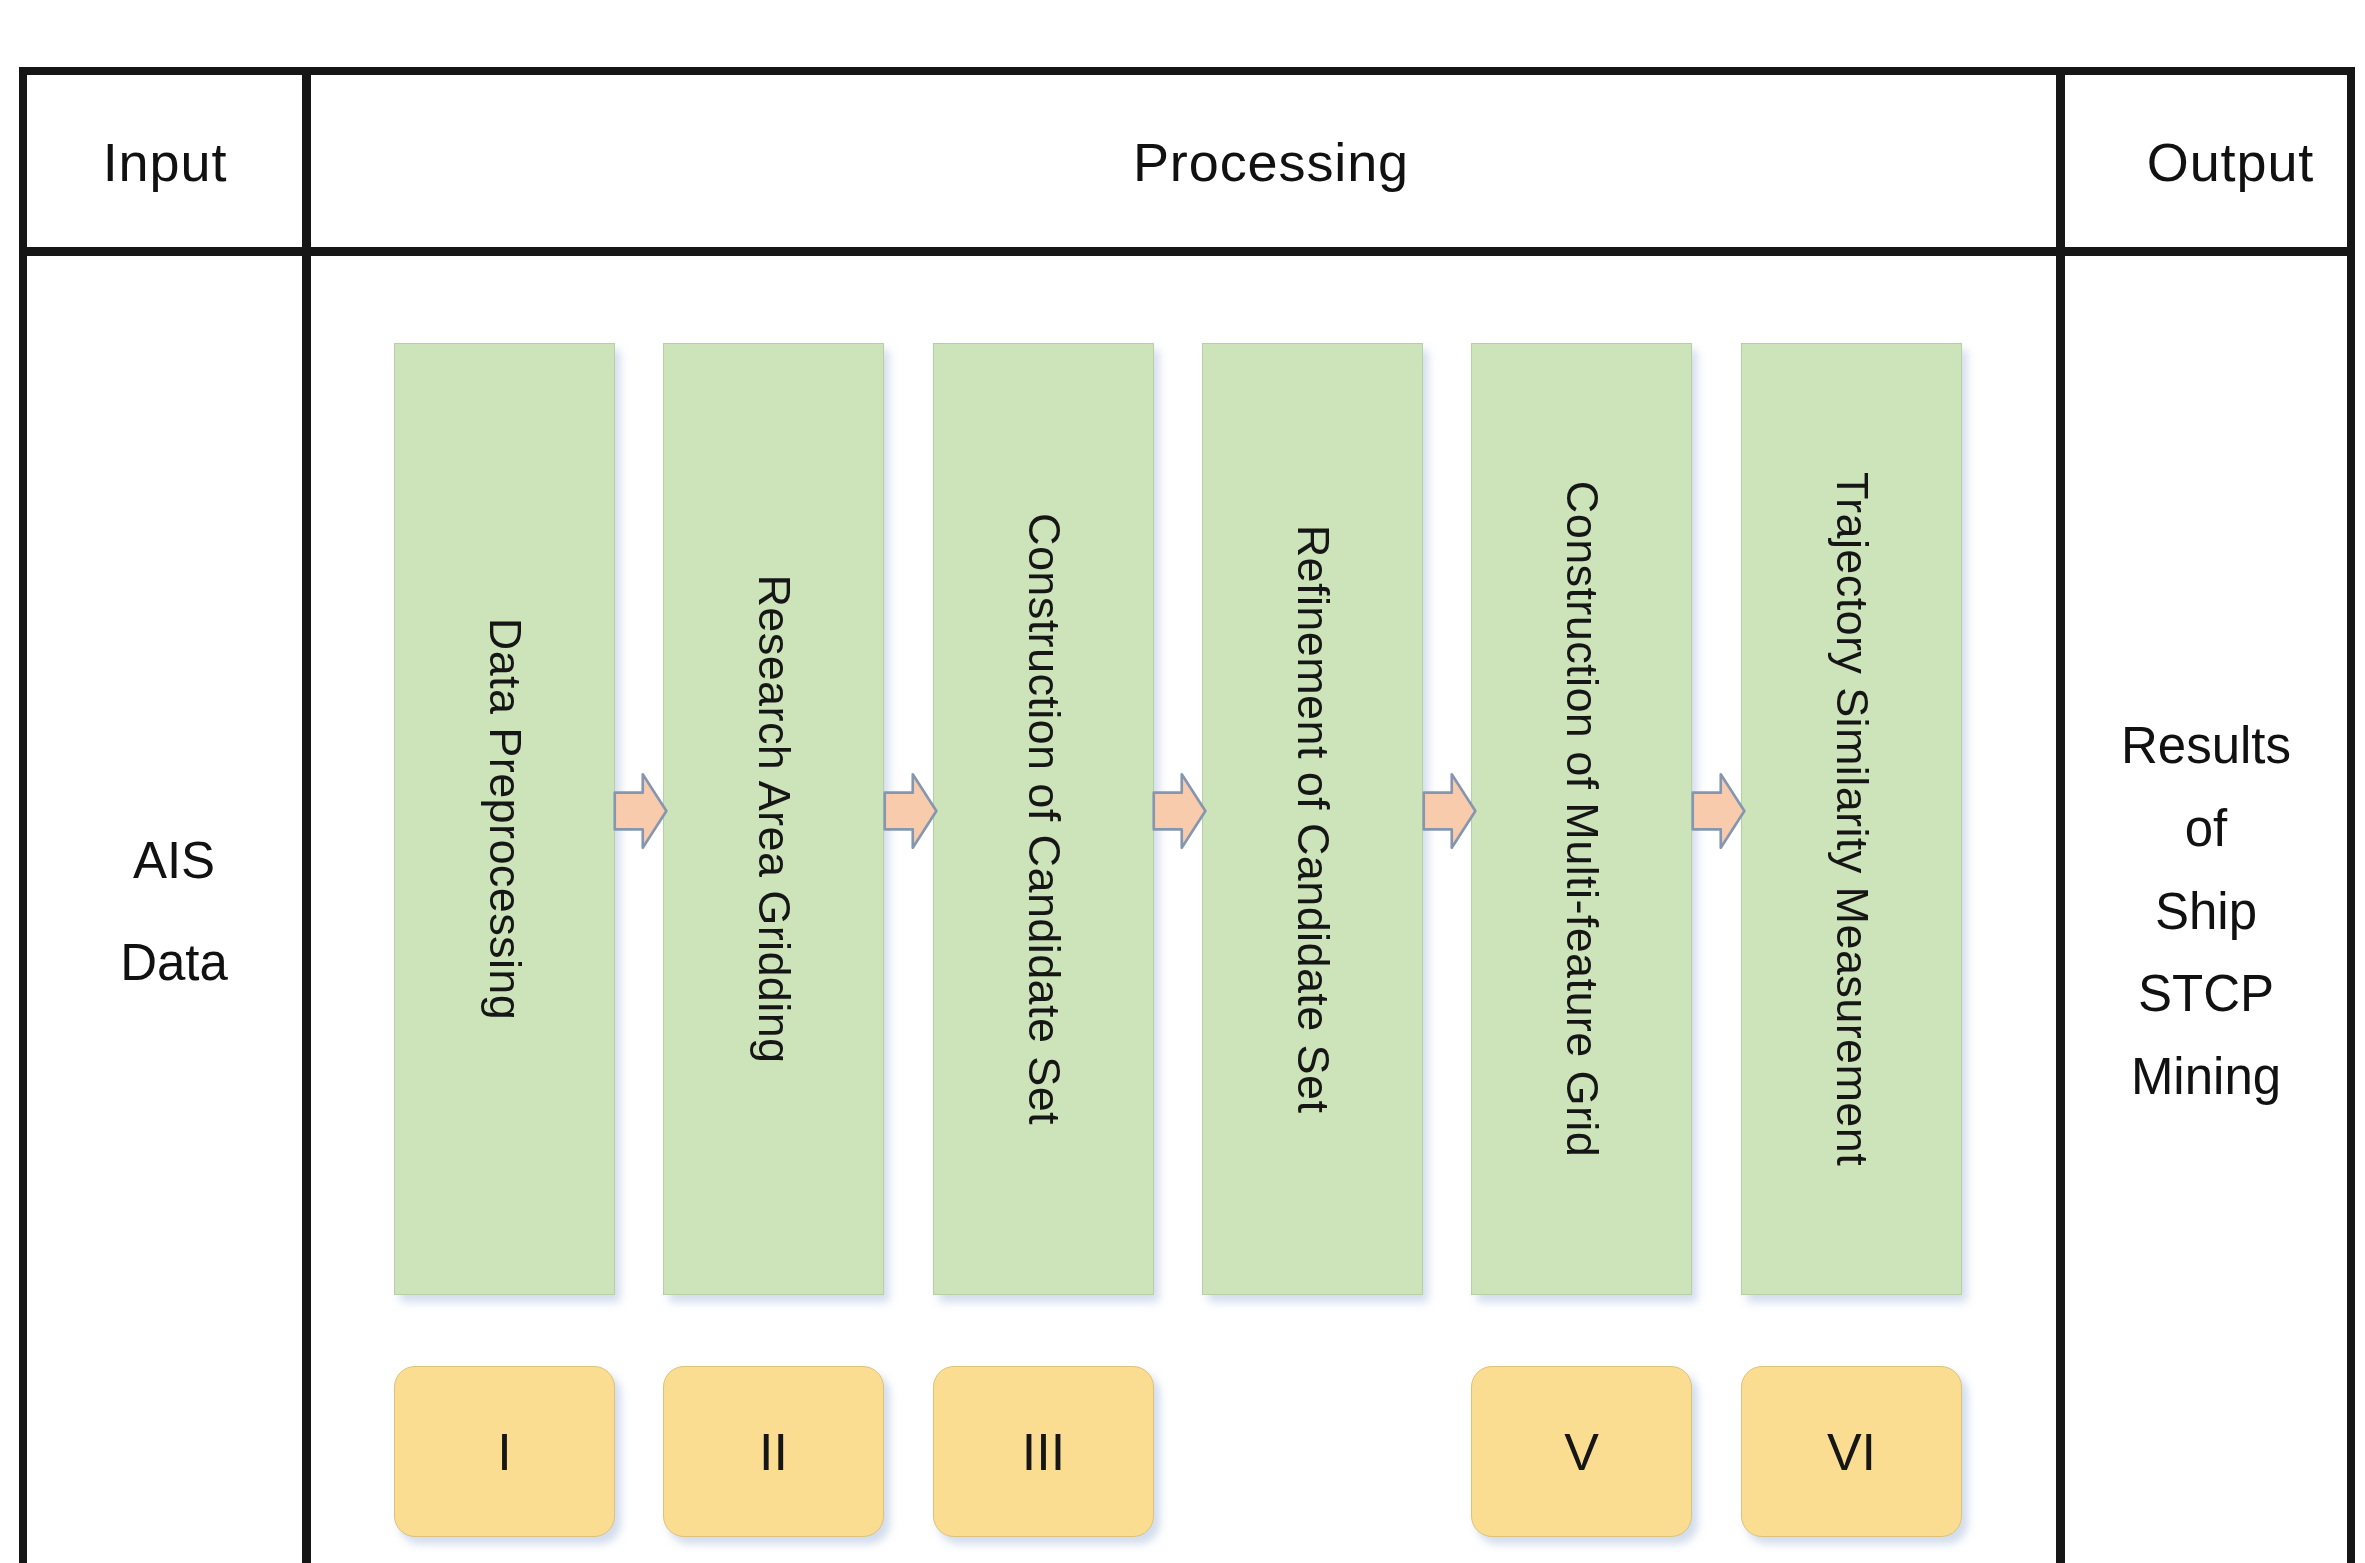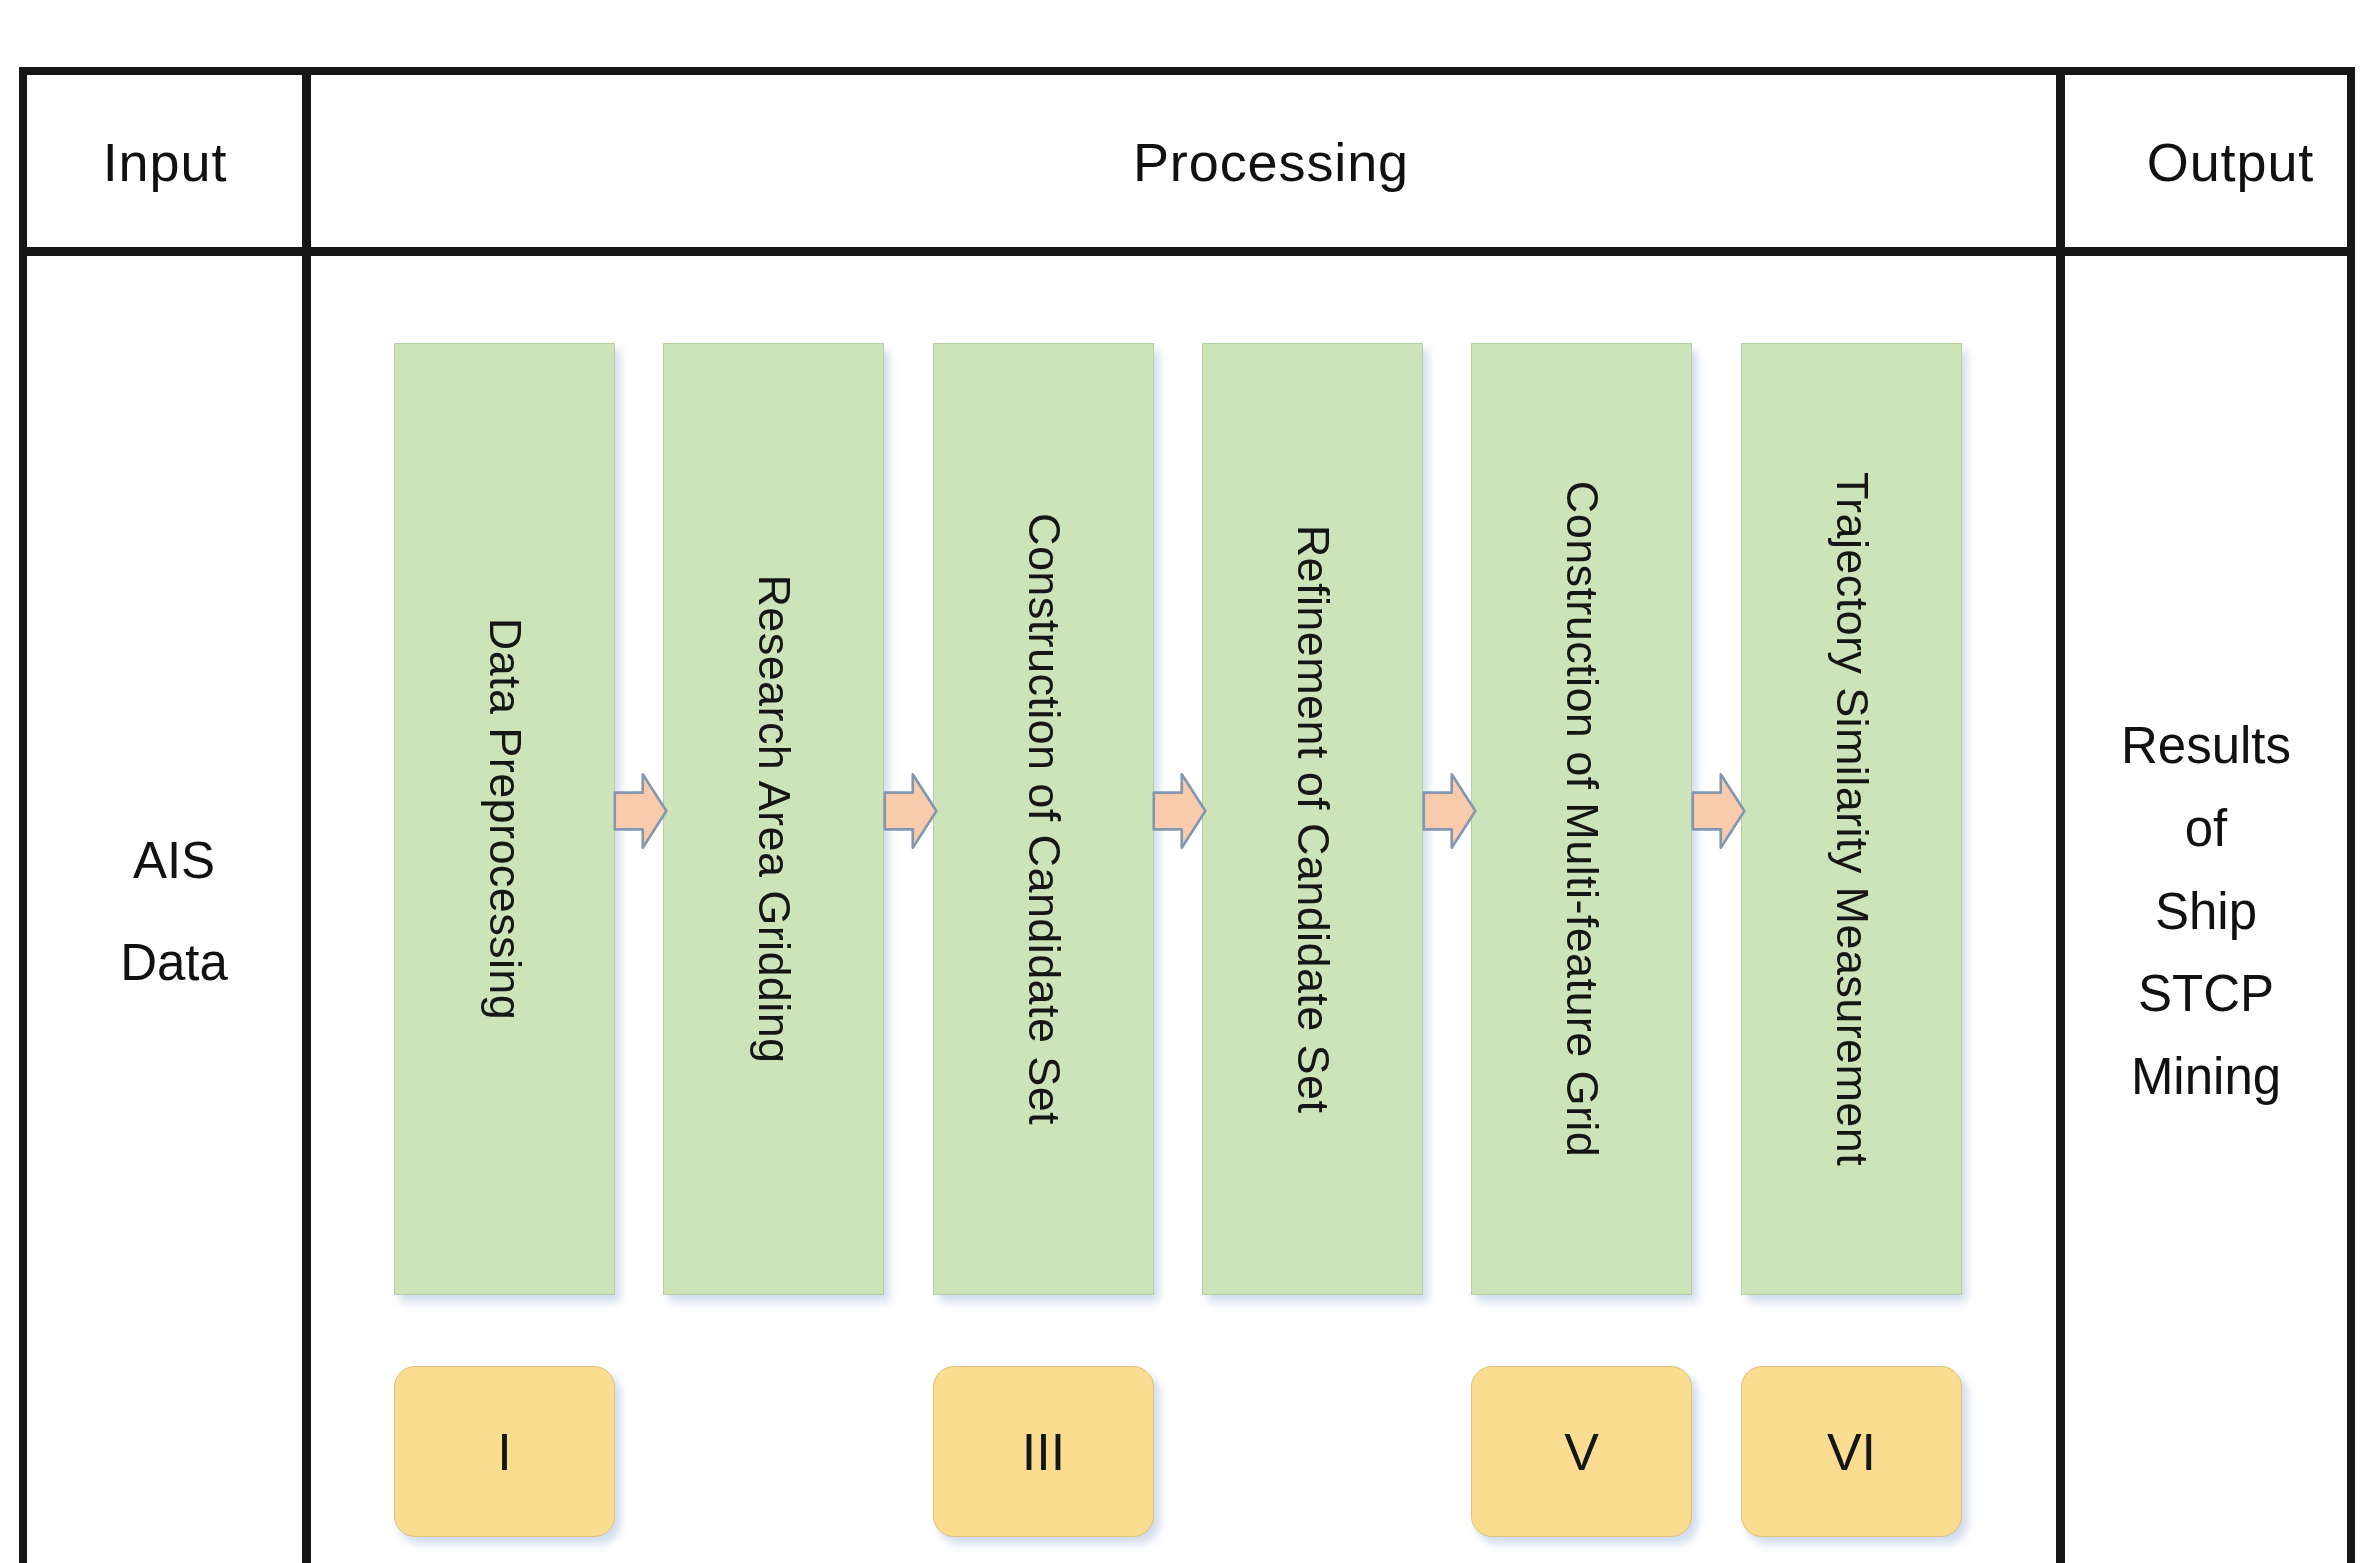--- a/index.html
+++ b/index.html
@@ -116,19 +116,20 @@
     <polygon points="2,27 34,27 34,6 61,48 34,90 34,69 2,69" style="fill:var(--arrow-fill,#f8cbad);stroke:var(--arrow-stroke,#8496b0);stroke-width:3;stroke-linejoin:round"></polygon>
   </svg>
   <svg class="arrow a3" viewBox="0 0 64 96">
     <polygon points="2,27 34,27 34,6 61,48 34,90 34,69 2,69" style="fill:var(--arrow-fill,#f8cbad);stroke:var(--arrow-stroke,#8496b0);stroke-width:3;stroke-linejoin:round"></polygon>
   </svg>
   <svg class="arrow a4" viewBox="0 0 64 96">
     <polygon points="2,27 34,27 34,6 61,48 34,90 34,69 2,69" style="fill:var(--arrow-fill,#f8cbad);stroke:var(--arrow-stroke,#8496b0);stroke-width:3;stroke-linejoin:round"></polygon>
   </svg>
 
   <div class="numbox s0">I</div>
+  <div class="numbox s1">II</div>
   <div class="numbox s2">III</div>
   <div class="numbox s4">V</div>
   <div class="numbox s5">VI</div>
 
   <div class="bottom-strip"></div>
 </div>
 
 
 </body></html>

